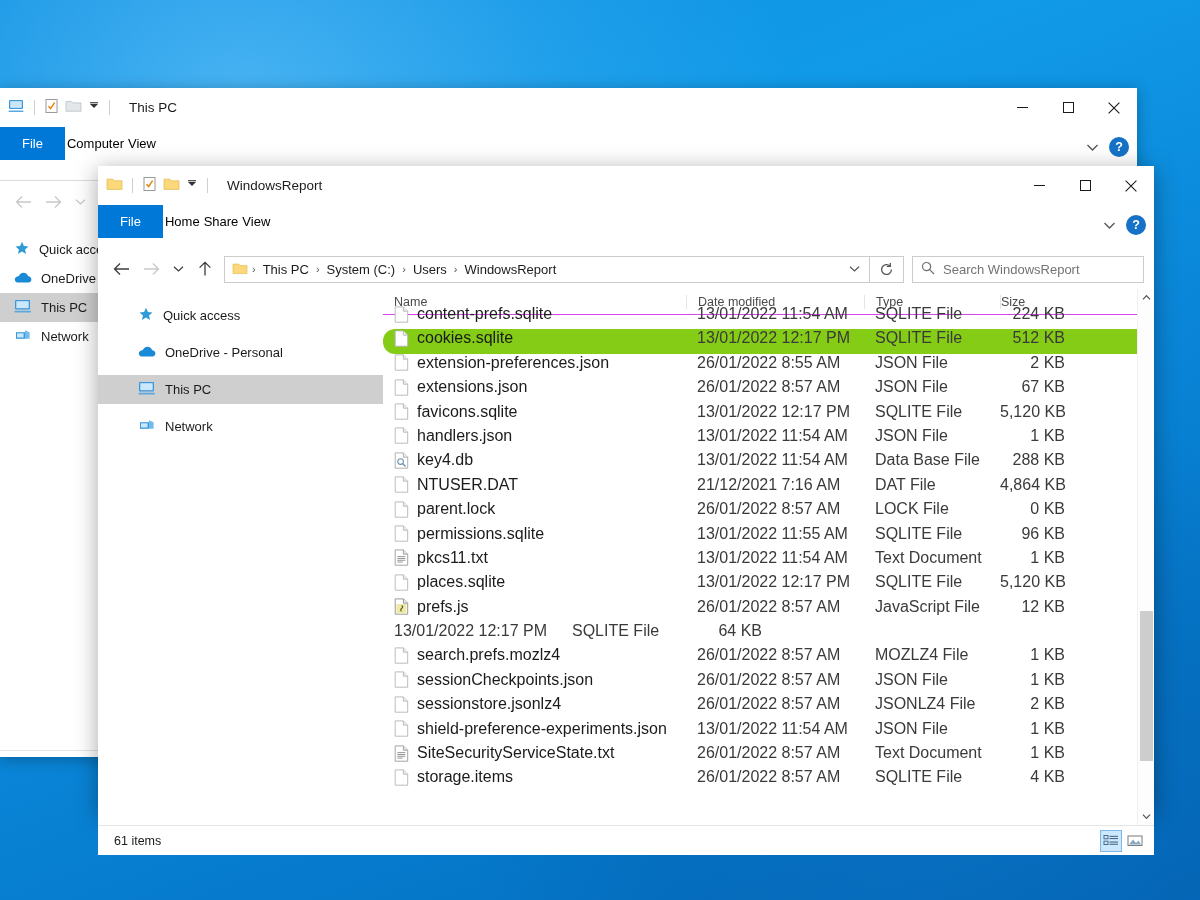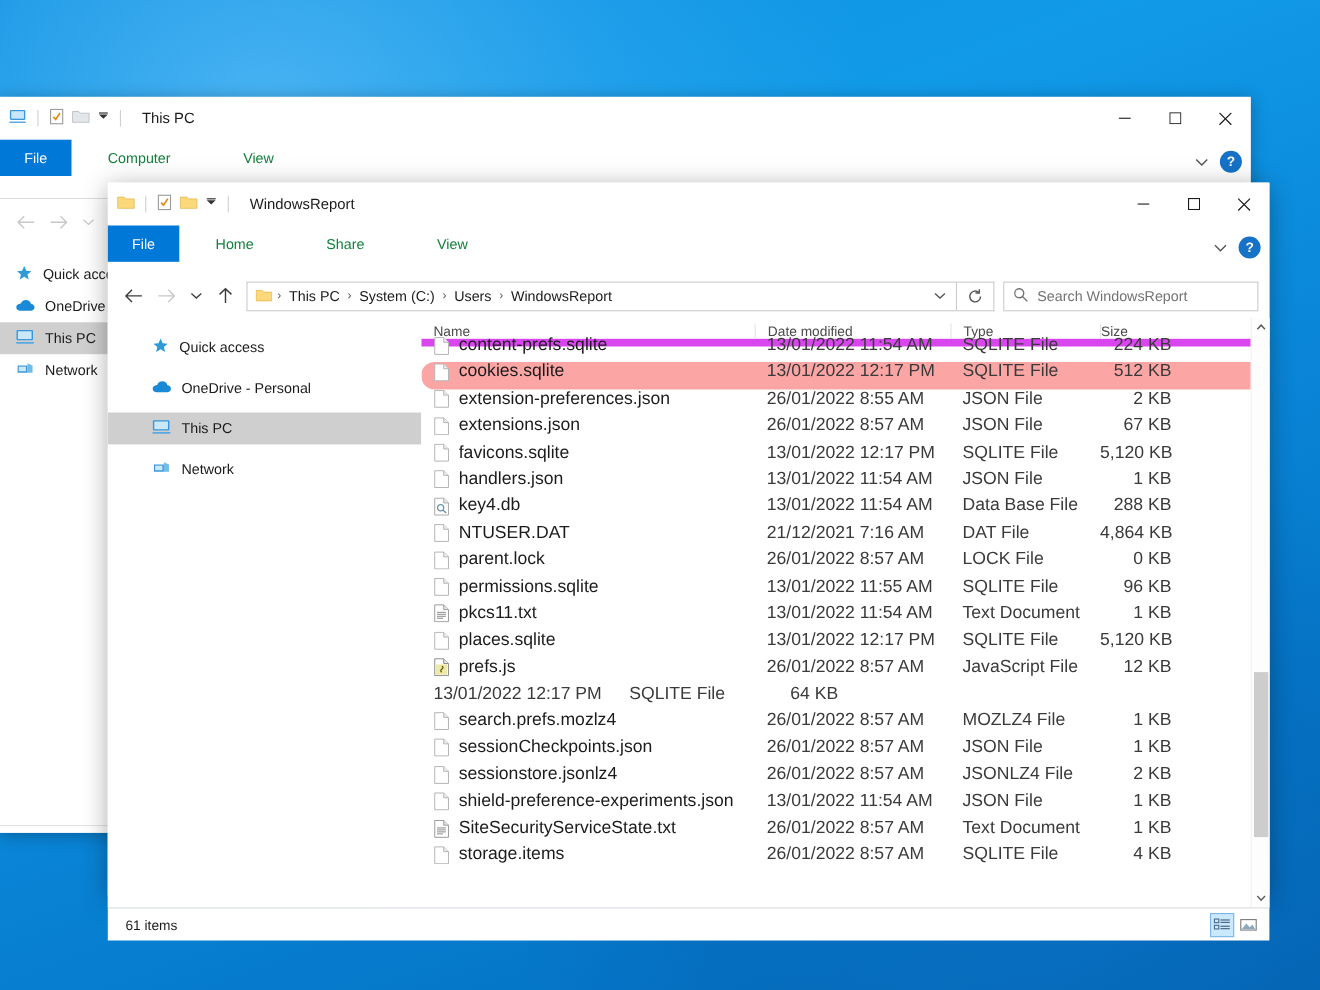--- a/index.html
+++ b/index.html
@@ -26,21 +26,21 @@
   
   .window { position:absolute; background:#ffffff; }
   .titlebar { height:39px; background:#ffffff; display:flex; align-items:center; position:relative; }
   .qat { display:flex; align-items:center; padding-left:8px; gap:6px; }
   .qat .sep { width:1px; height:15px; background:#cfcfcf; margin:0 3px; }
   .win-title { font-size:13.5px; color:#1b1b1b; margin-left:10px; white-space:nowrap; }
   .wbtns { position:absolute; right:0; top:0; height:39px; display:flex; }
   .wbtn { width:46px; height:39px; display:flex; align-items:center; justify-content:center; }
 
   .ribbon { height:33px; display:flex; align-items:stretch; background:#fff; position:relative; }
-  .rtab { padding:0 33px; display:flex; align-items:center; font-size:13px; color:#15803d; white-space:nowrap; }
+  .rtab { padding:0 2px; display:flex; align-items:center; font-size:13px; color:#000000; white-space:nowrap; }
   .rtab.file { background:#0078d7; color:#fff; font-weight:400; padding:0 22px; }
   .ribbon-right { position:absolute; right:8px; bottom:3px; display:flex; align-items:center; gap:10px; }
   .help-btn {
     width:20px; height:20px; border-radius:50%; background:#1572c6; color:#fff;
     font-size:12.5px; font-weight:bold; display:flex; align-items:center; justify-content:center;
   }
   .ribbon-body { background:#fff; border-bottom:1px solid #dcdcdc; }
 
   
   .addrbar { height:40px; display:flex; align-items:center; padding:0 10px 0 8px; background:#fff; gap:0; }
@@ -62,32 +62,32 @@
   }
   .search-ph { font-size:13px; color:#737373; white-space:nowrap; }
 
   
   .winbody { display:flex; background:#fff; }
   .navpane { width:180px; background:#fff; padding-top:12px; flex-shrink:0; }
   .navitem { height:29px; display:flex; align-items:center; padding-left:14px; gap:9px; font-size:13px; color:#1b1b1b; white-space:nowrap; }
   .navitem.selected { background:#cfcfcf; }
   .content { flex:1; background:#fff; position:relative; overflow:hidden; }
 
-  .colhead { height:26px; display:flex; align-items:flex-end; border-bottom:7px solid #d946ef; background:#fff; position:relative; }
+  .colhead { height:26px; display:flex; align-items:center; border-bottom:1px solid #d946ef; background:#fff; position:relative; }
   .col { font-size:12.5px; color:#4a4a4a; padding-left:11px; position:relative; white-space:nowrap; overflow:hidden; }
   .col + .col { border-left:1px solid #e4e4e4; }
   .sortcaret { position:absolute; top:-9px; left:50%; color:#6d6d6d; font-size:11px; }
   .col-name { width:303px; }
   .col-date { width:178px; }
   .col-type { width:136px; }
   .col-size { width:75px; text-align:right; padding-right:10px; padding-left:0; }
 
   .filelist { position:relative; }
   .frow { height:24.4px; display:flex; align-items:flex-start; font-size:16px; color:#1b1b1b; }
-  .frow.selected { background:#fca5a5;border-radius:12px; }
+  .frow.selected { background:#84cc16;border-radius:12px; }
   .frow.clipped { color:#1b1b1b; }
   .cell { padding-left:11px; white-space:nowrap; overflow:hidden; }
   .c-name { width:303px; display:flex; align-items:center; gap:8px; padding-left:11px; }
   .c-date { width:178px; color:#3a3a3a; }
   .c-type { width:136px; color:#3a3a3a; }
   .c-size { width:75px; text-align:right; padding-right:10px; padding-left:0; color:#3a3a3a; }
 
   .statusbar { height:30px; border-top:1px solid #e4e4e4; background:#fff; display:flex; align-items:center; padding-left:16px; font-size:12.5px; color:#1b1b1b; position:relative; }
   .viewtoggle { position:absolute; right:8px; top:0; height:30px; display:flex; align-items:center; gap:2px; }
   .vbtn { width:22px; height:22px; display:flex; align-items:center; justify-content:center; }

